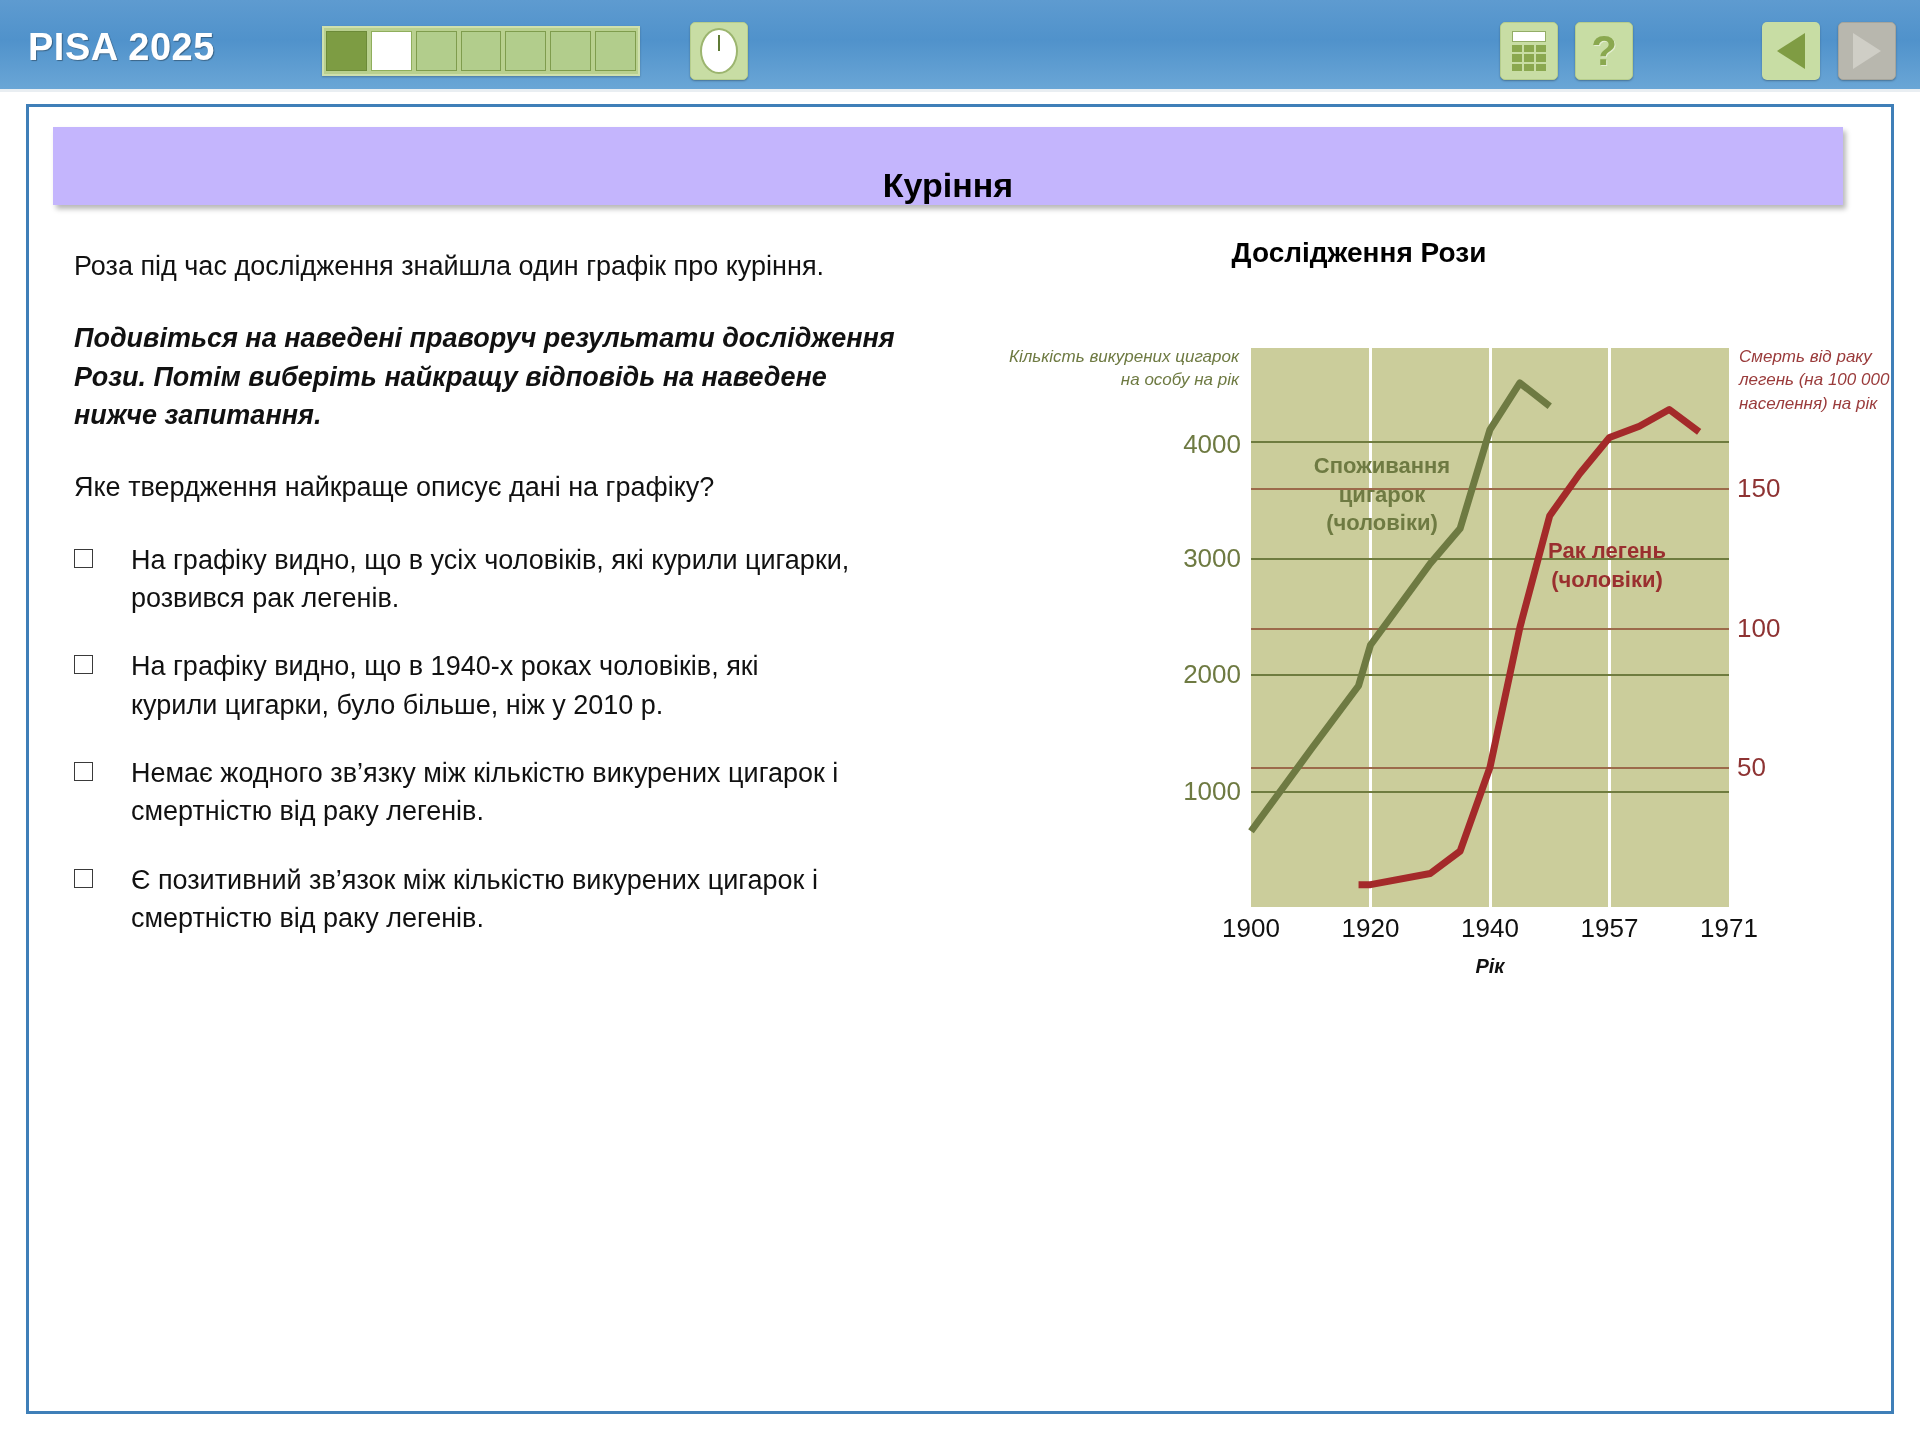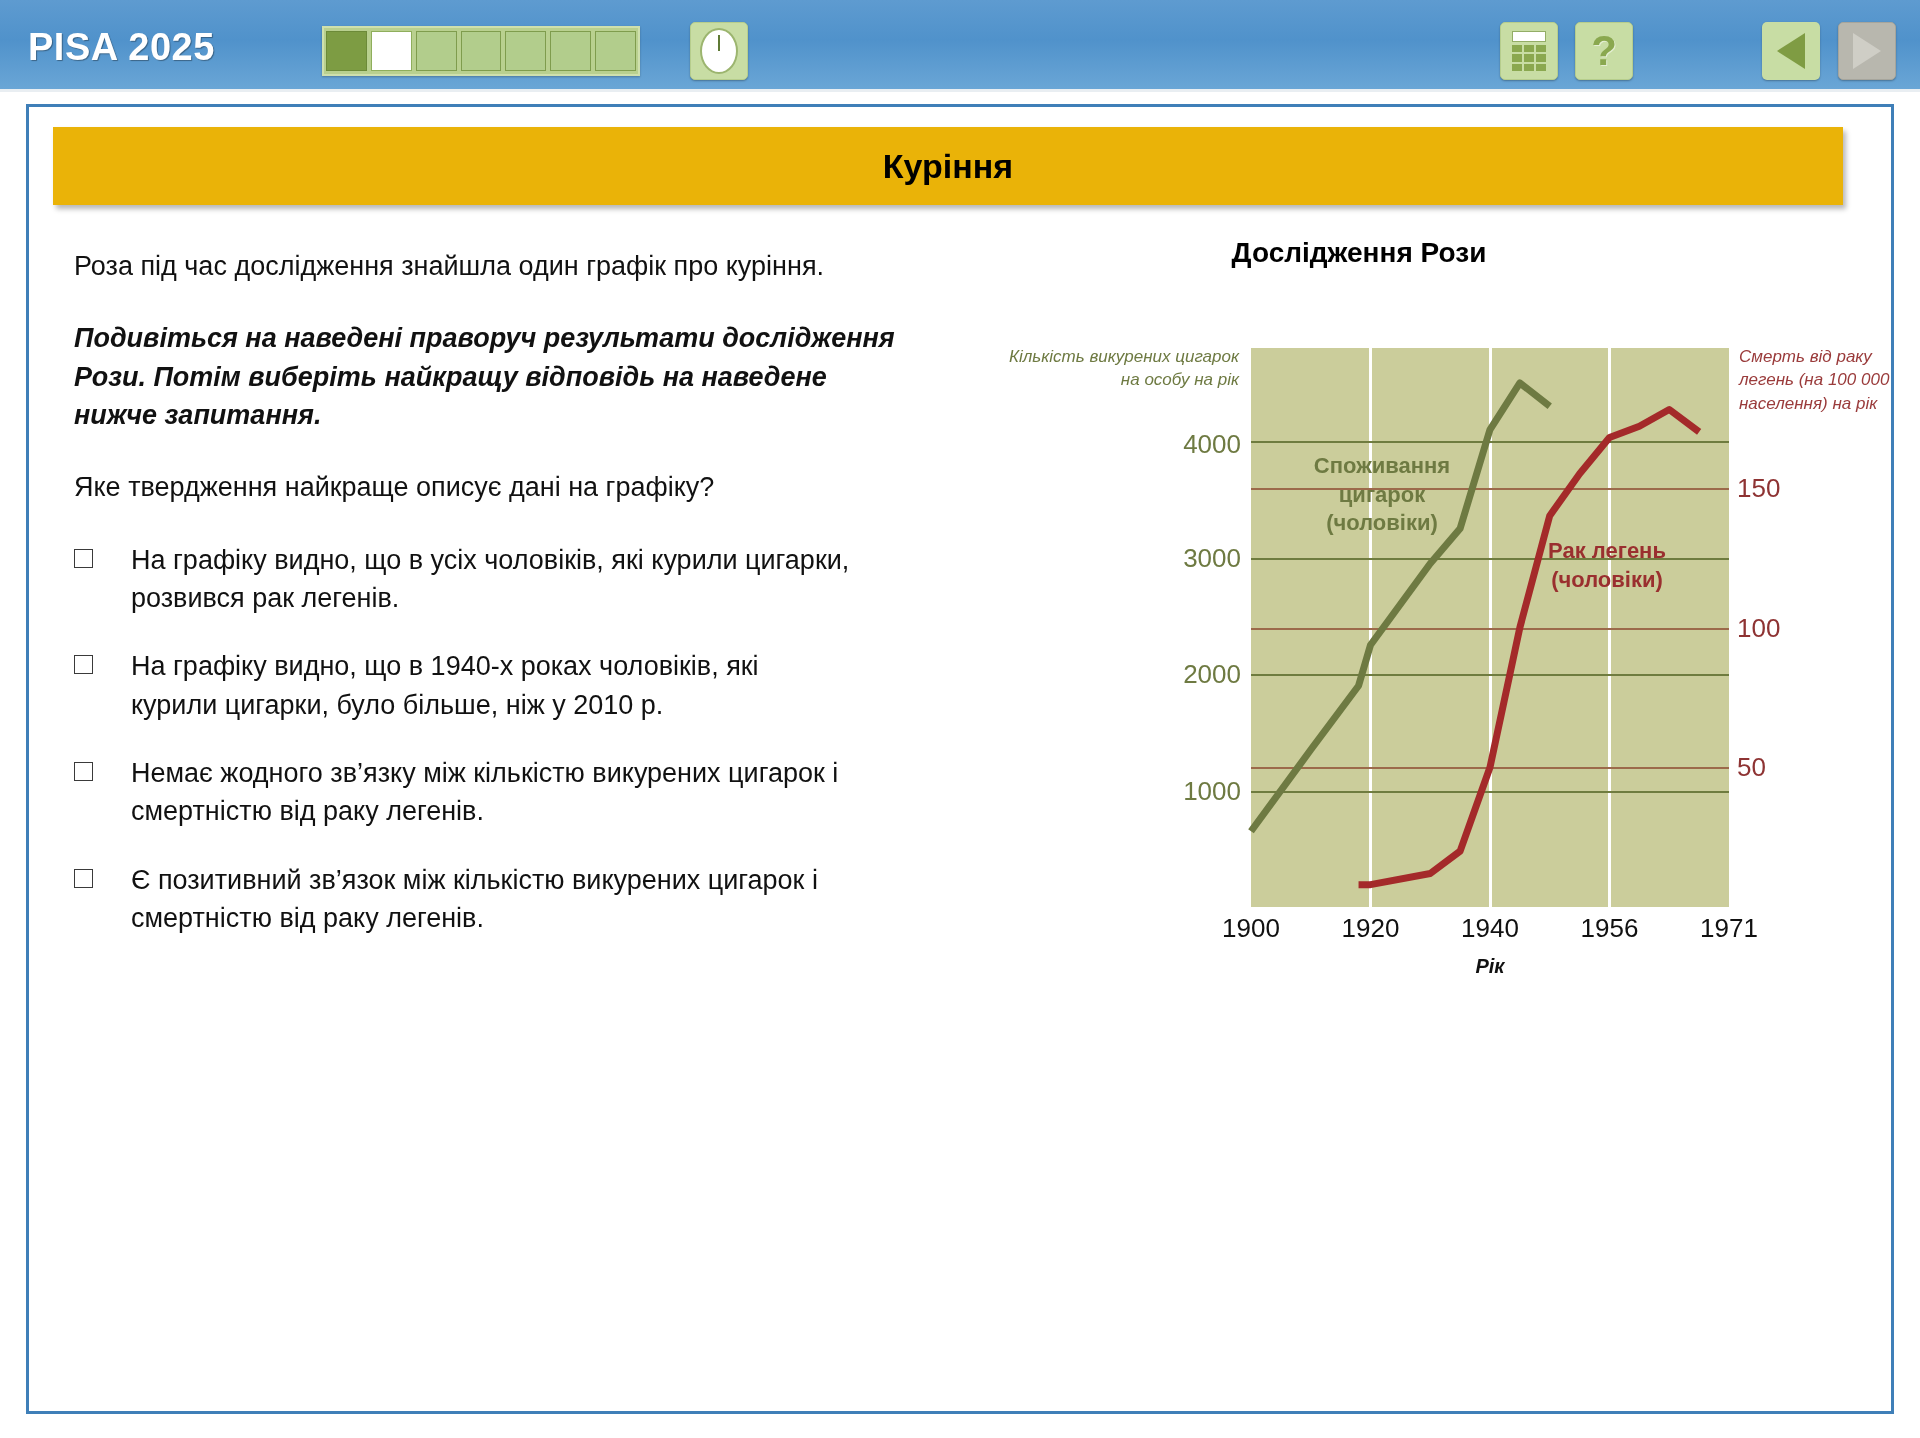--- a/index.html
+++ b/index.html
@@ -90,23 +90,23 @@
   .page{
     position:absolute;left:26px;top:104px;
     width:1868px;height:1310px;
     background:#ffffff;
     border:3px solid #3f7fb8;
     box-sizing:border-box;
   }
   .title-band{
     position:absolute;left:24px;top:20px;
     width:1790px;height:78px;
-    background:#eab308;
+    background:#c4b5fd;
     box-shadow:3px 4px 5px rgba(0,0,0,.28);
-    display:flex;align-items:center;justify-content:center;
+    display:flex;align-items:flex-end;justify-content:center;
     box-sizing:border-box;
   }
   .title-band .t{
     font-size:34px;font-weight:bold;color:#000000;
   }
 
   
   .left-col{
     position:absolute;left:45px;top:140px;width:830px;
   }
@@ -310,21 +310,21 @@
         </div>
       <div id="ticks-right">
           <div class="ytick-r" style="top: 530.25px;">50</div>
           <div class="ytick-r" style="top: 390.5px;">100</div>
           <div class="ytick-r" style="top: 250.75px;">150</div>
         </div>
       <div id="ticks-x">
           <div class="xtick" style="left: 352px;">1900</div>
           <div class="xtick" style="left: 471.5px;">1920</div>
           <div class="xtick" style="left: 591px;">1940</div>
-          <div class="xtick" style="left: 710.5px;">1956</div>
+          <div class="xtick" style="left: 710.5px;">1957</div>
           <div class="xtick" style="left: 830px;">1971</div>
         </div>
 
       <div class="xlabel">Рік</div>
     </div>
 
   </div>
 </div>
 
 </body></html>

